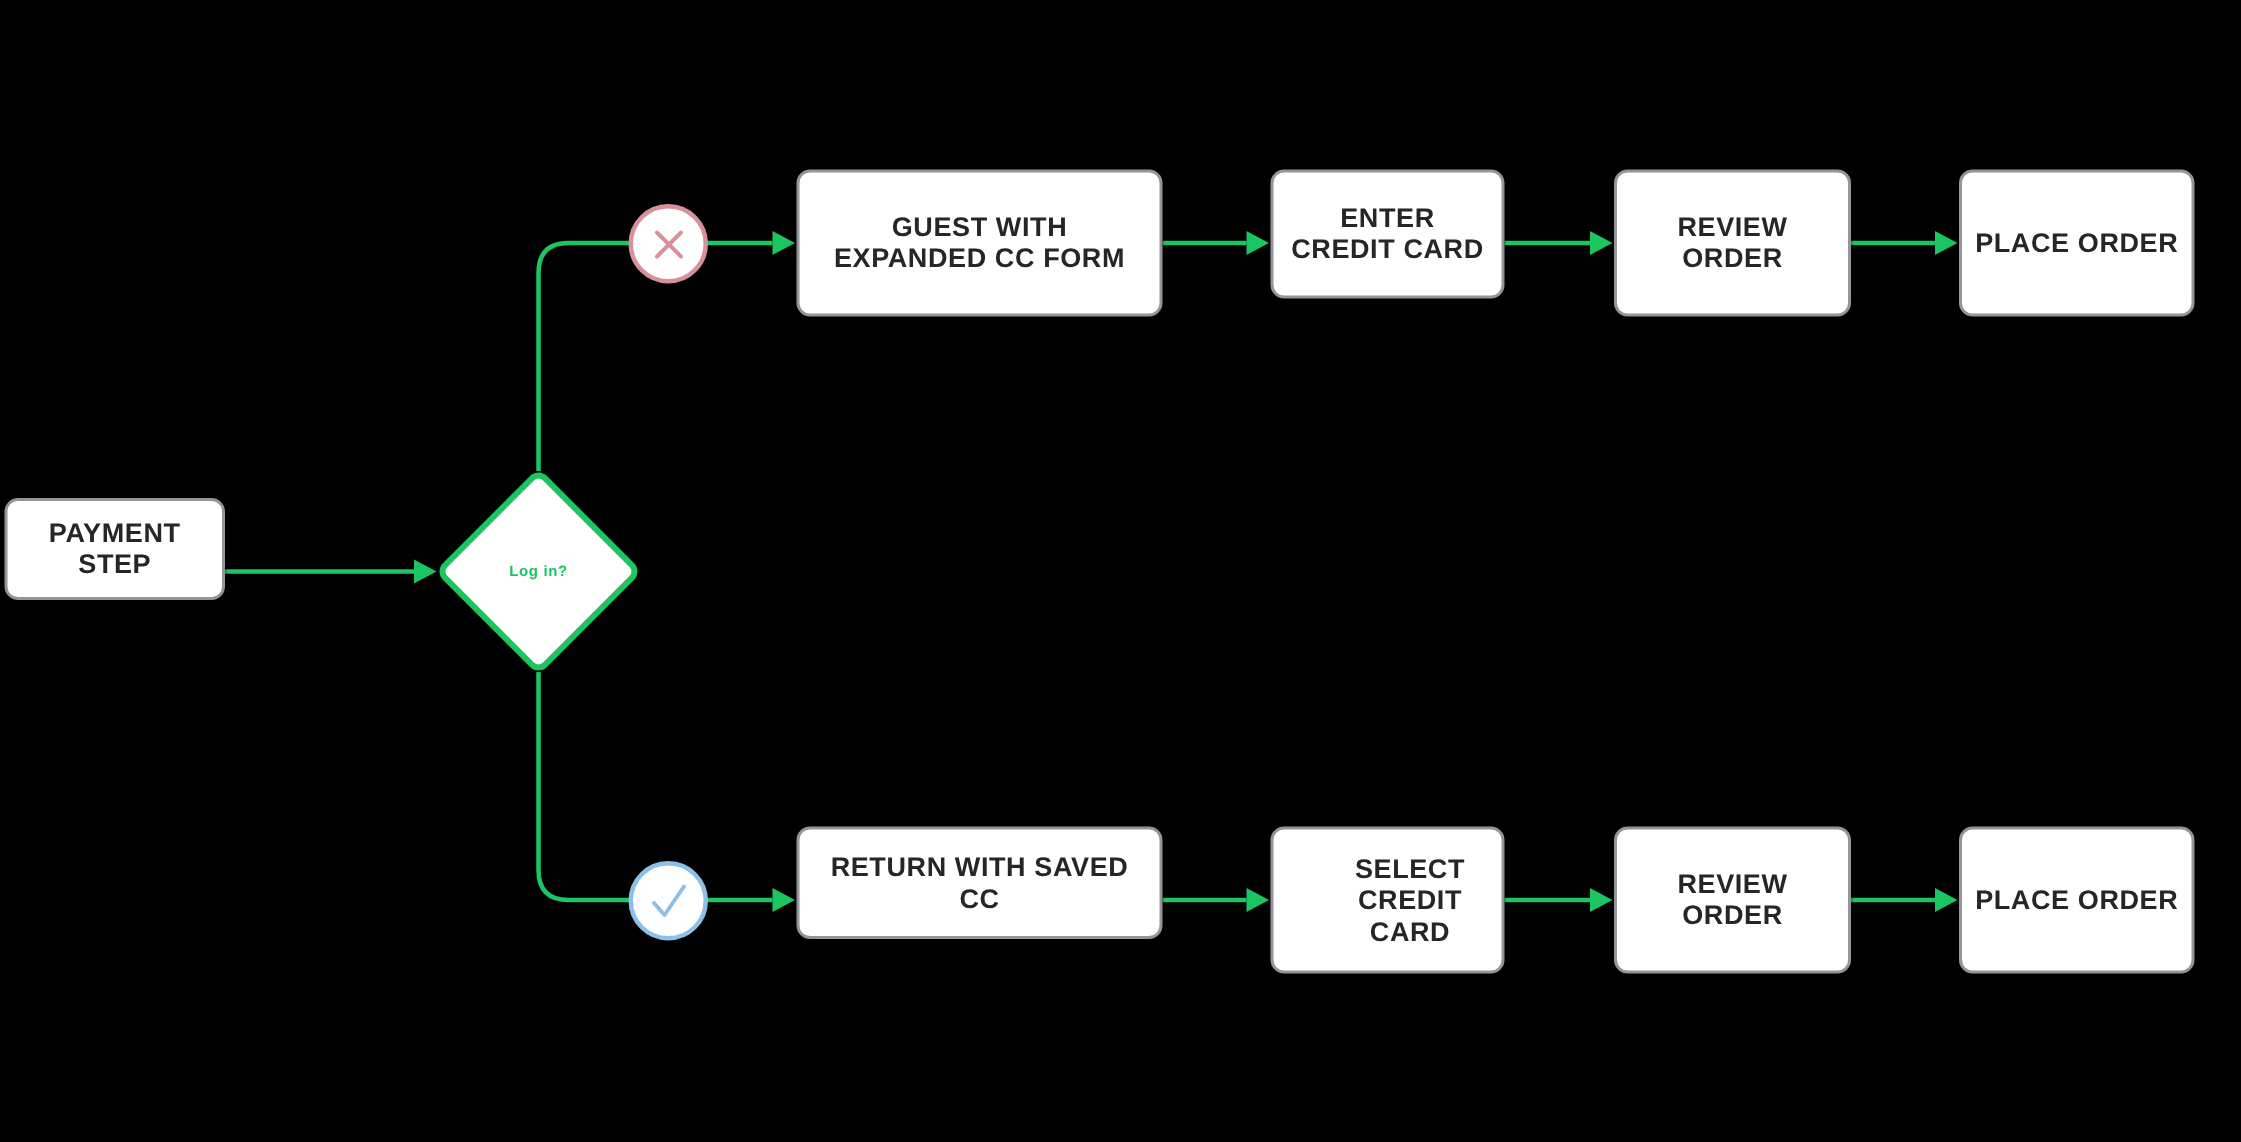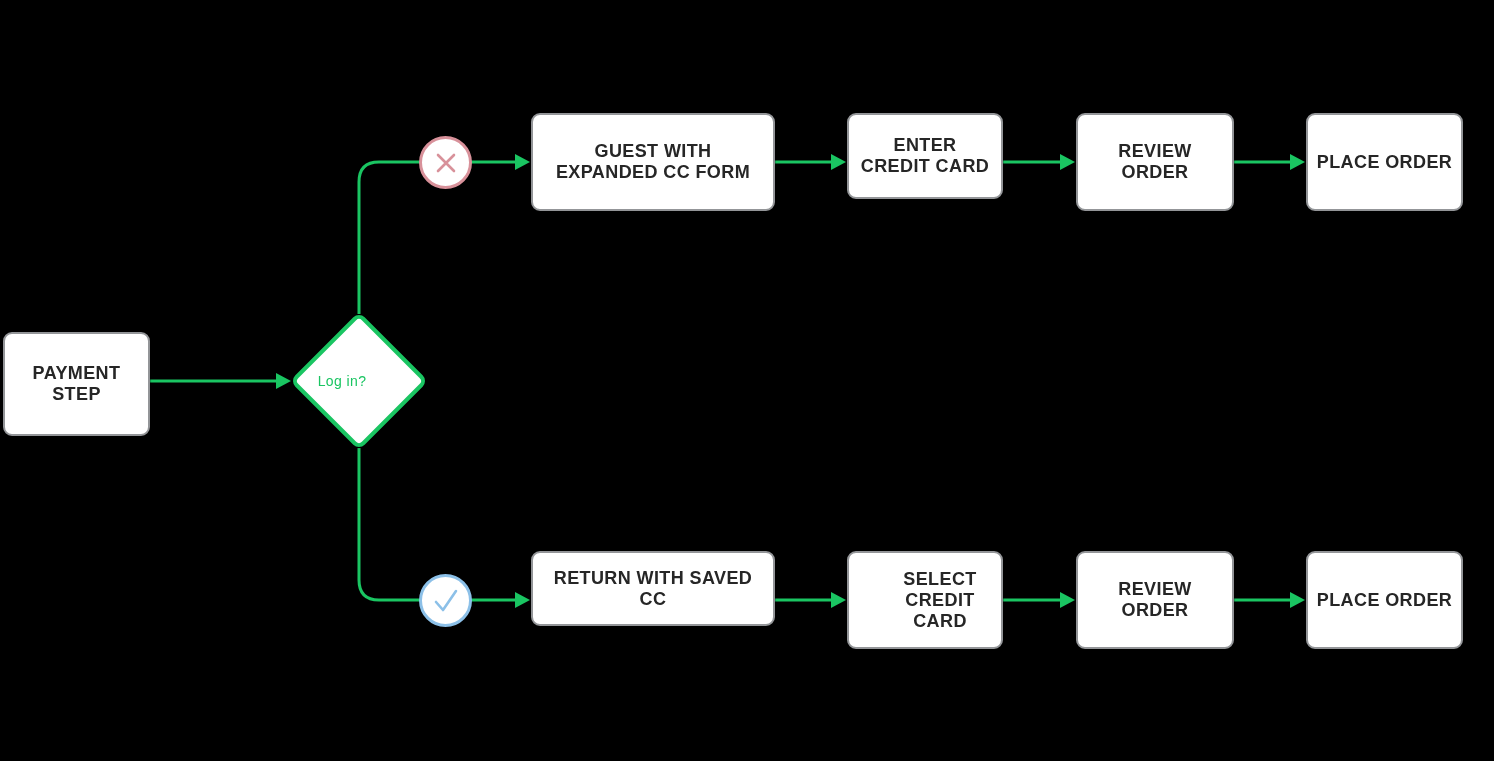--- a/index.html
+++ b/index.html
@@ -61,29 +61,29 @@
     width: 98px;
     height: 98px;
     background: var(--node-fill);
     border: 4px solid var(--flow-green);
     border-radius: 8px;
     transform: rotate(45deg);
     box-shadow: 1px 1px 1px rgba(0,0,0,0.2);
   }
   .diamond-label {
     position: absolute;
-    left: 272px;
+    left: 289px;
     top: 340px;
     width: 140px;
     height: 82px;
     display: flex;
     align-items: center;
     justify-content: center;
-    font-size: 14px;
-    font-weight: 400;
+    font-size: 10px;
+    font-weight: 700;
     letter-spacing: 0.4px;
     color: var(--flow-green);
   }
   .branch-circle {
     position: absolute;
     width: 53px;
     height: 53px;
     border-radius: 50%;
     background: var(--node-fill);
     display: flex;
@@ -125,21 +125,21 @@
     <polygon class="arrowhead" points="530,600 515,592 515,608"></polygon>
 
     <path class="connector" d="M775,600 H831"></path>
     <polygon class="arrowhead" points="846,600 831,592 831,608"></polygon>
     <path class="connector" d="M1003,600 H1060"></path>
     <polygon class="arrowhead" points="1075,600 1060,592 1060,608"></polygon>
     <path class="connector" d="M1234,600 H1290"></path>
     <polygon class="arrowhead" points="1305,600 1290,592 1290,608"></polygon>
   </svg>
 
-  <div class="node" style="left:3px; top:332px; width:147px; height:104px;">PAYMENT STEP</div>
+  <div class="node" style="left:3px; top:332px; width:147px; height:68px;">PAYMENT STEP</div>
 
   <div class="diamond"></div>
   <div class="diamond-label">Log in?</div>
 
   <div class="branch-circle no">
     <span style="display:flex;">
       <svg width="26" height="26" viewBox="0 0 26 26">
         <path d="M5,5 L21,21 M21,5 L5,21" stroke="#d8919a" stroke-width="2.6" stroke-linecap="round" fill="none"></path>
       </svg>
     </span>

